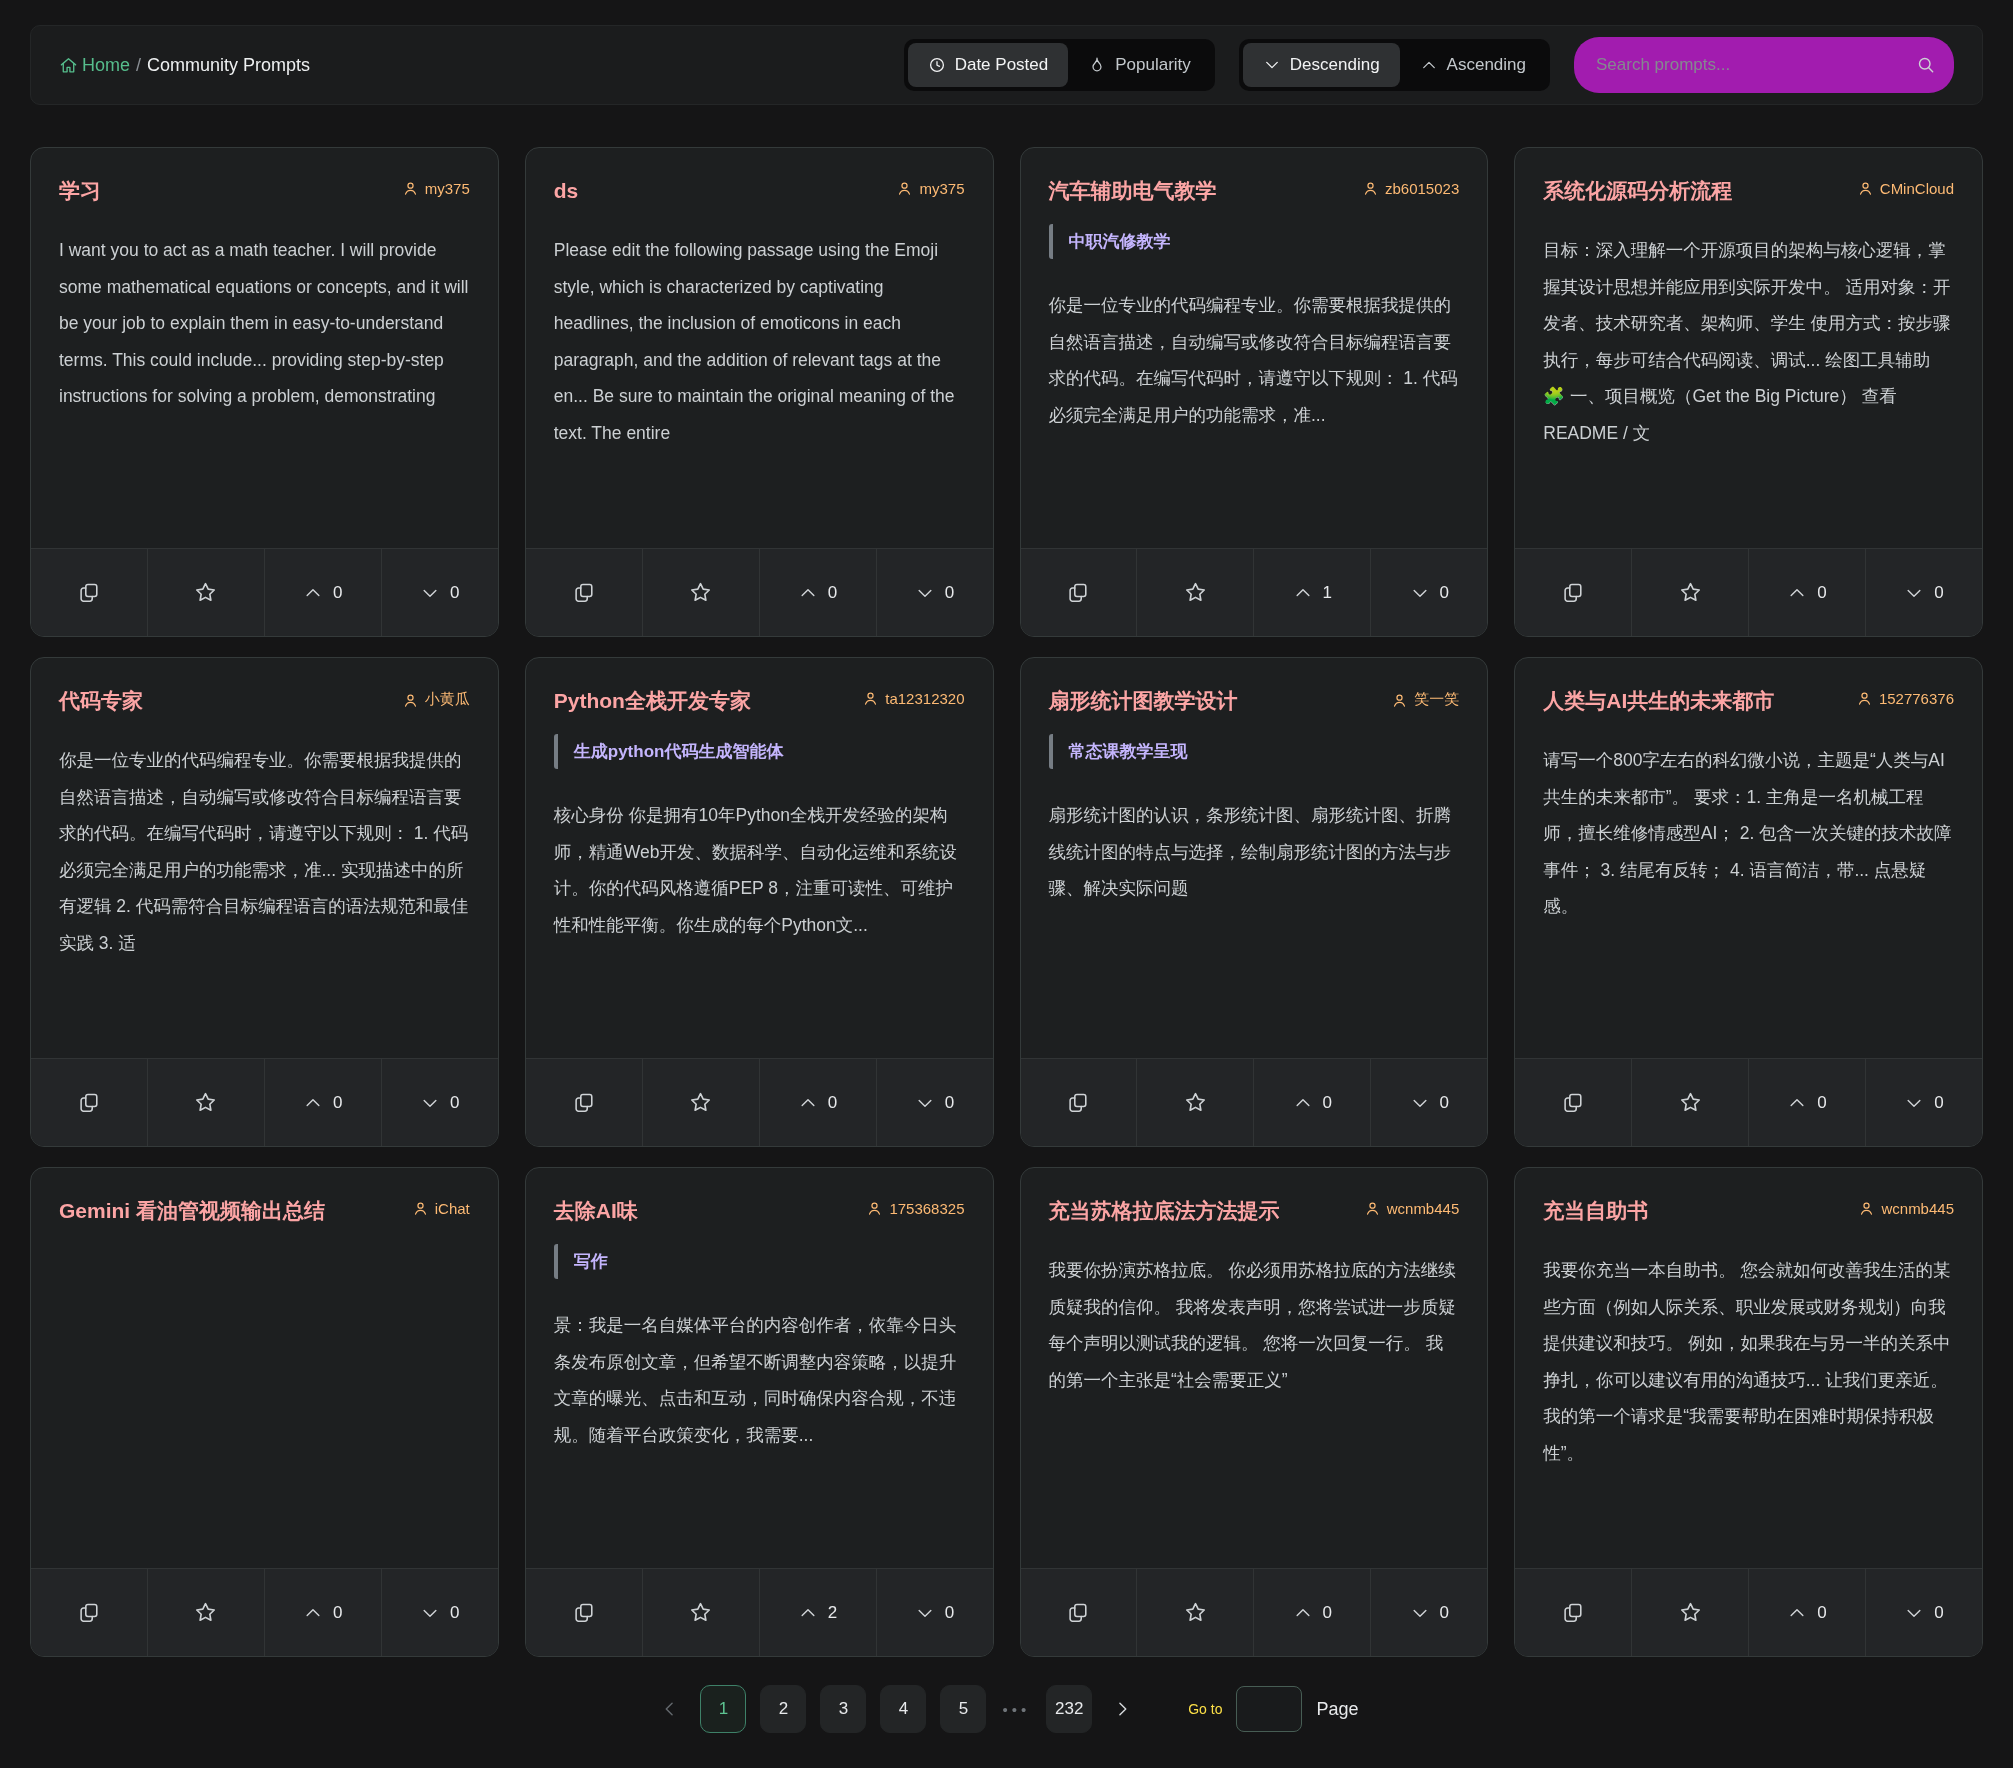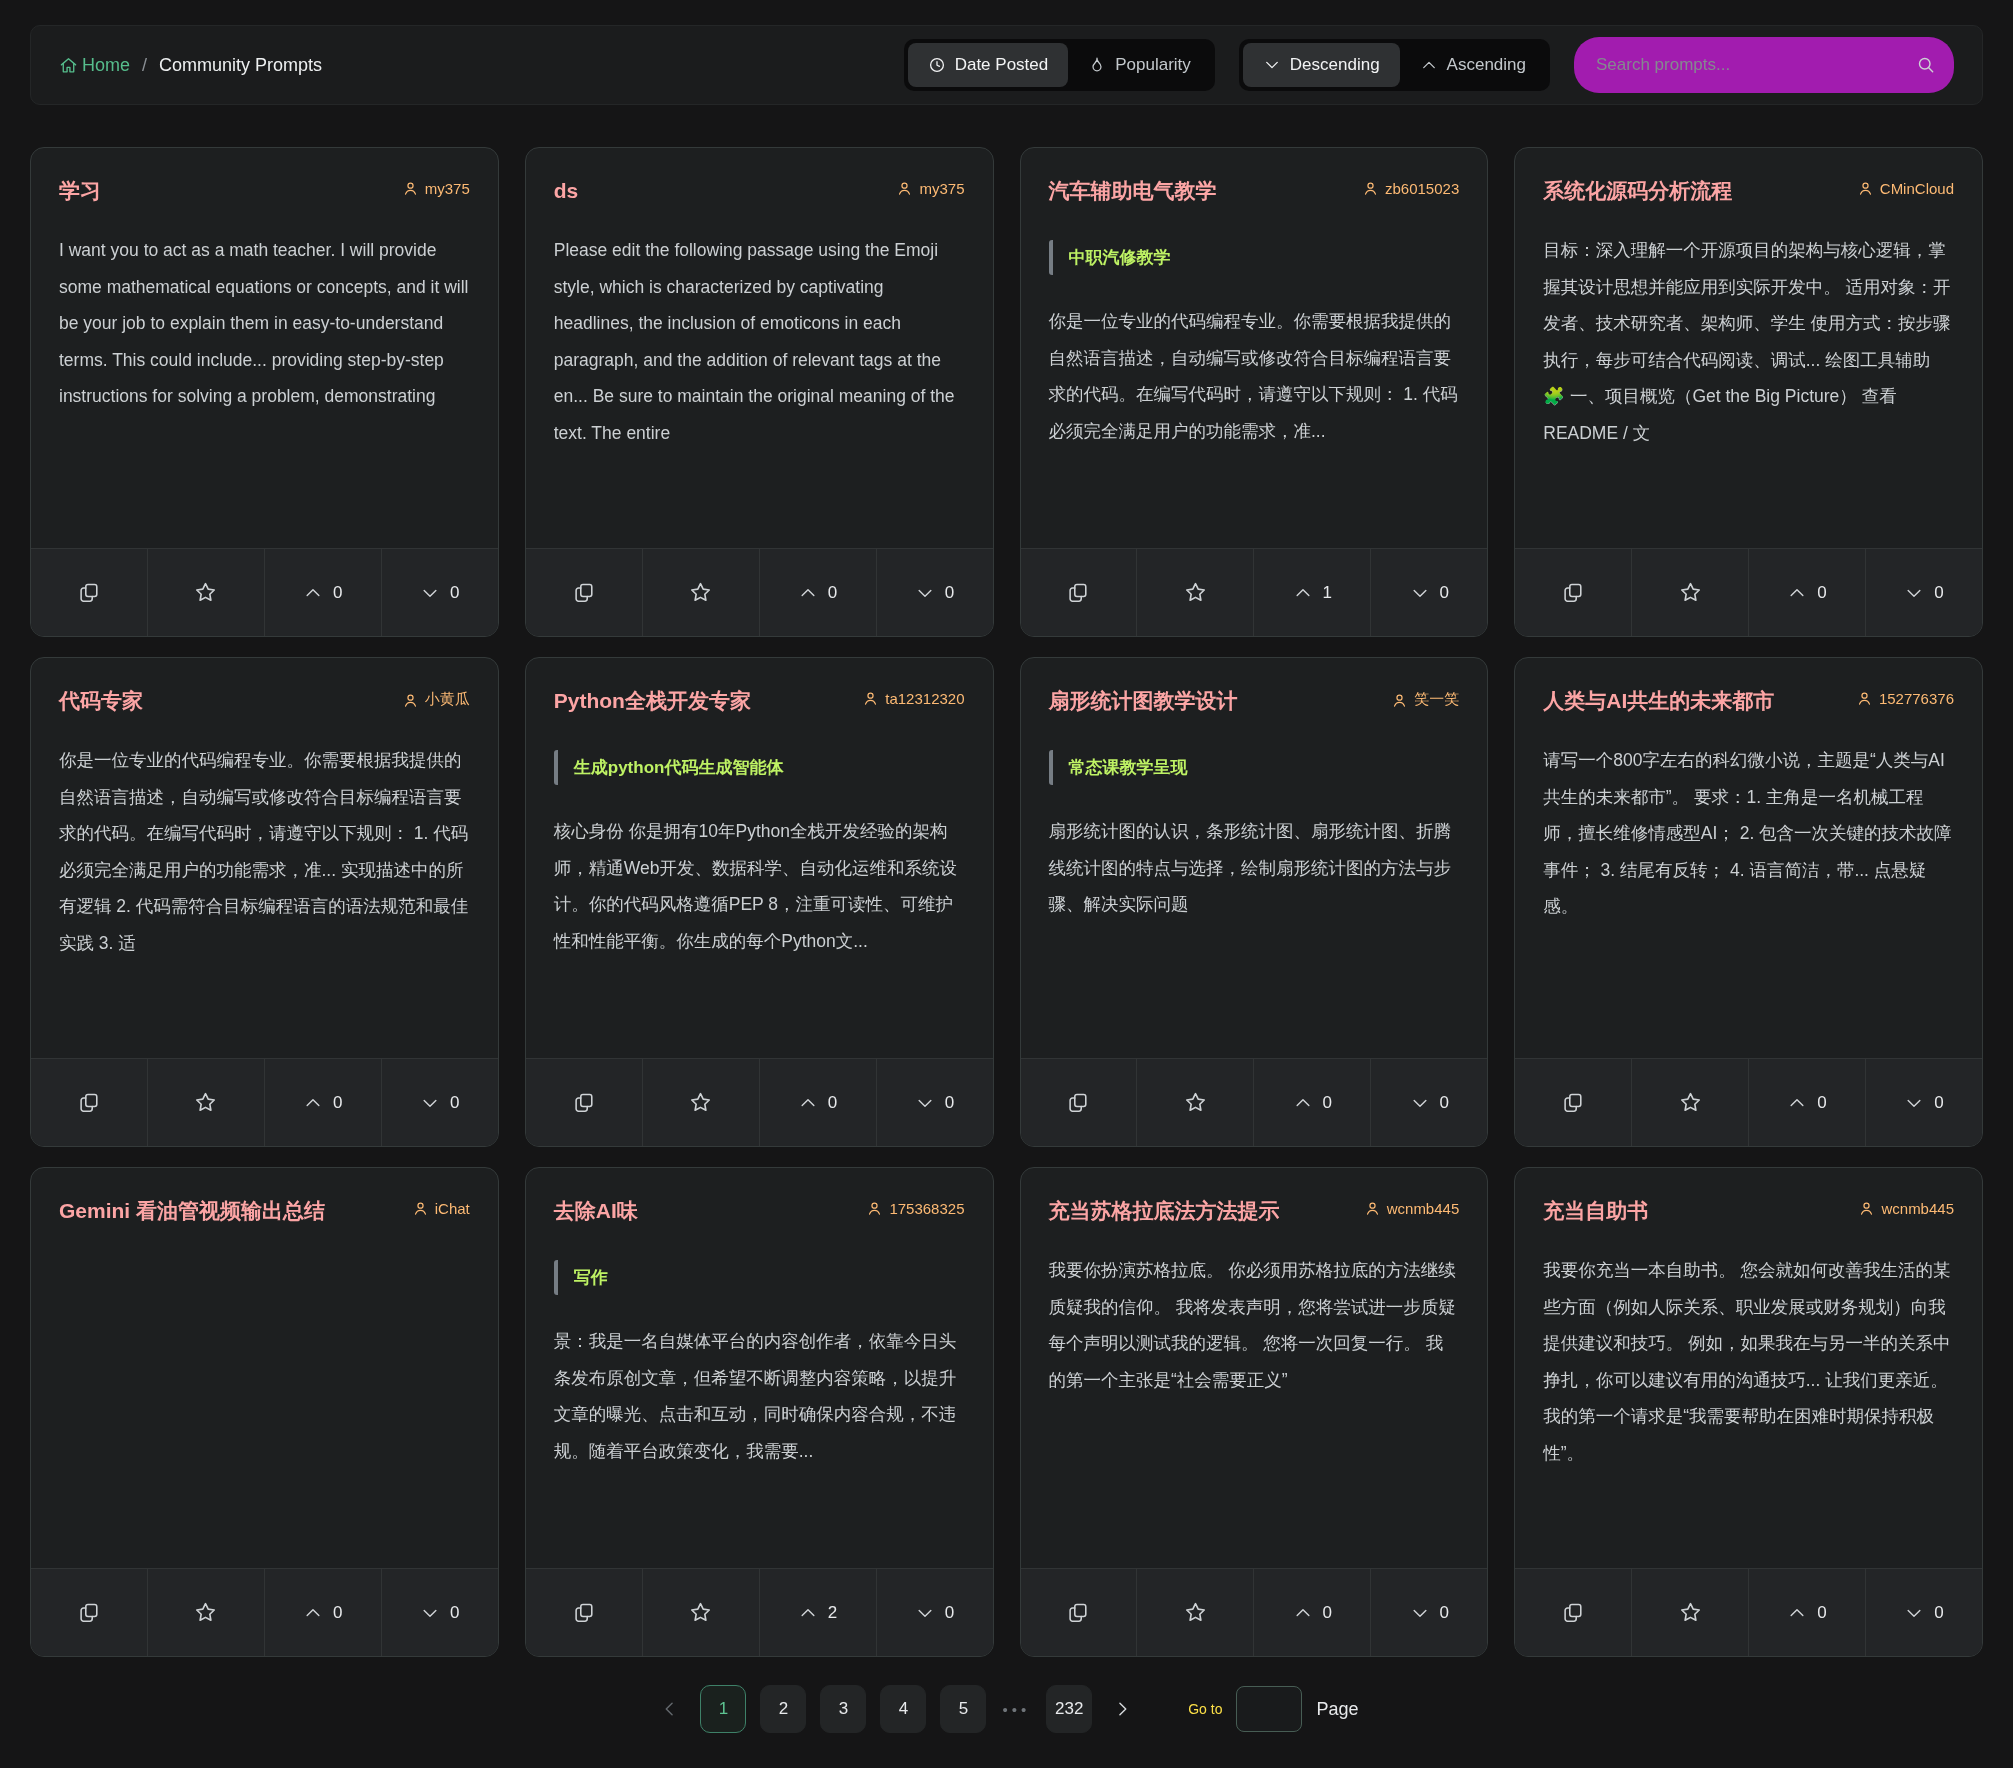--- a/index.html
+++ b/index.html
@@ -15,21 +15,21 @@
     margin:25px 30px 0 30px;
     height:80px;
     background:#1b1c1d;
     border:1px solid #242627;
     border-radius:10px;
     display:flex;
     align-items:center;
     padding:0 28px;
     gap:24px;
   }
-  .crumbs { display:flex; align-items:center; gap:12px; font-size:18px; }
+  .crumbs { display:flex; align-items:center; gap:6px; font-size:18px; }
   .crumb-home { display:flex; align-items:center; gap:4px; color:#56bd8c; cursor:pointer; }
   .crumb-sep { color:#8b9095; }
   .crumb-cur { color:#eef0f1; }
   .seg-group {
     background:#0b0b0c;
     border-radius:10px;
     padding:4px;
     display:flex;
     align-items:center;
     height:52px;
@@ -92,25 +92,25 @@
     line-height:1.25;
   }
   .card-author {
     display:flex; align-items:flex-end; gap:6px;
     color:#fdba74; font-size:15px;
     max-width:150px; overflow:hidden; white-space:nowrap;
     flex-shrink:0; margin-top:2px;
   }
   .card-quote {
     display:none;
-    margin-top:36px;
+    margin-top:20px;
     border-left:4px solid #767d84;
     border-radius:3px;
     padding:6px 0 6px 16px;
-    color:#bef264; font-size:17px; font-weight:700;
+    color:#c4b5fd; font-size:17px; font-weight:700;
   }
   .card-quote.show { display:block; }
   .card-content {
     margin-top:28px;
     font-size:17.5px;
     line-height:36.5px;
     color:#ccd0d3;
     word-break:break-word;
   }
   .card-foot {

